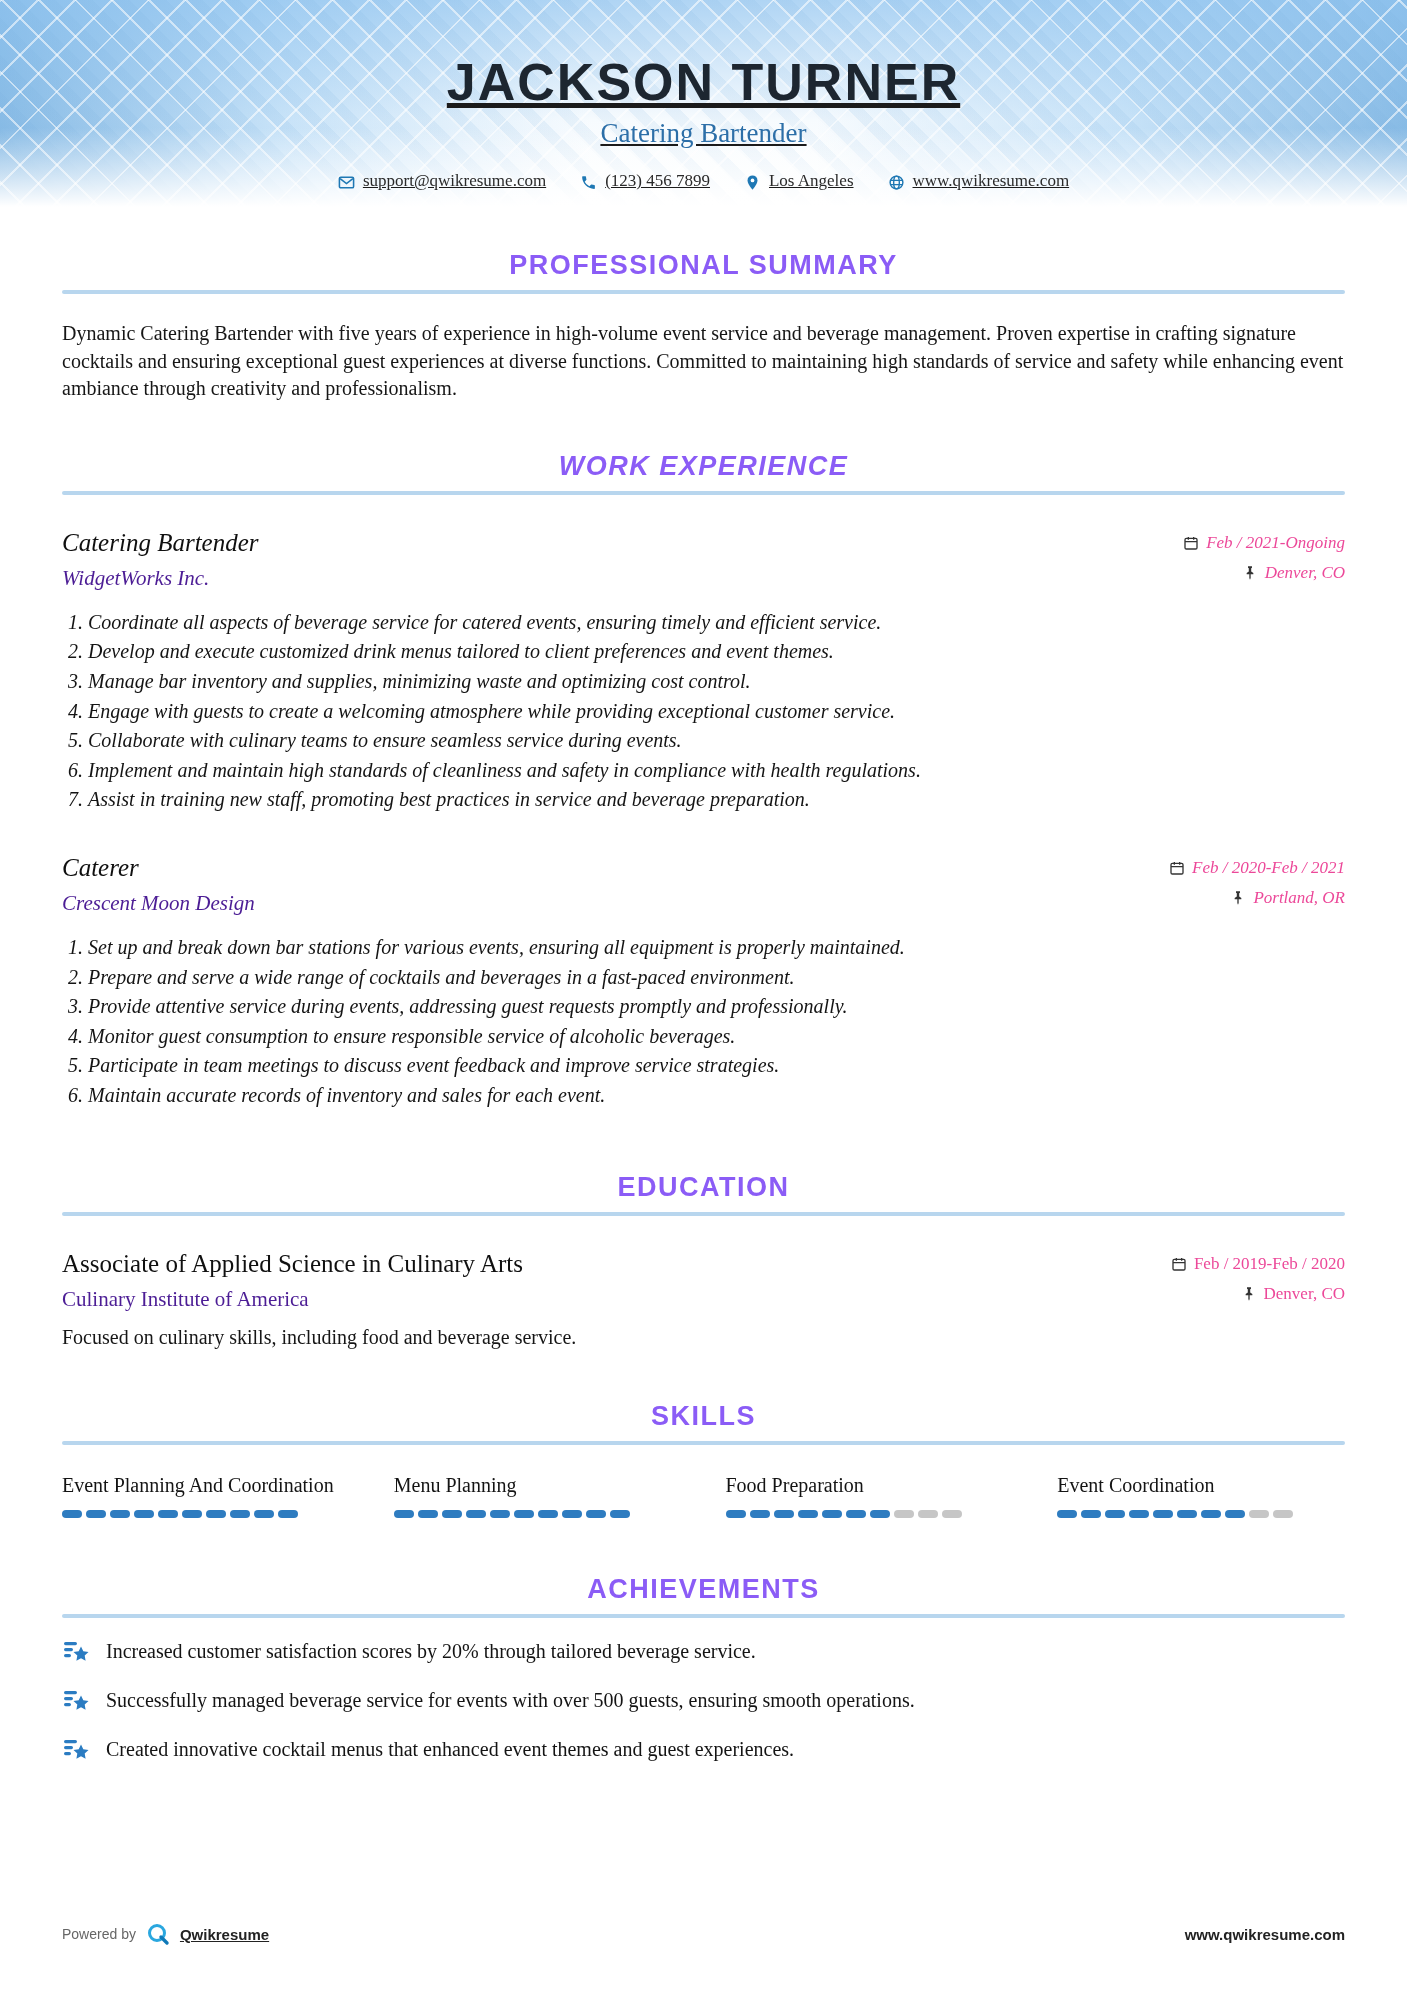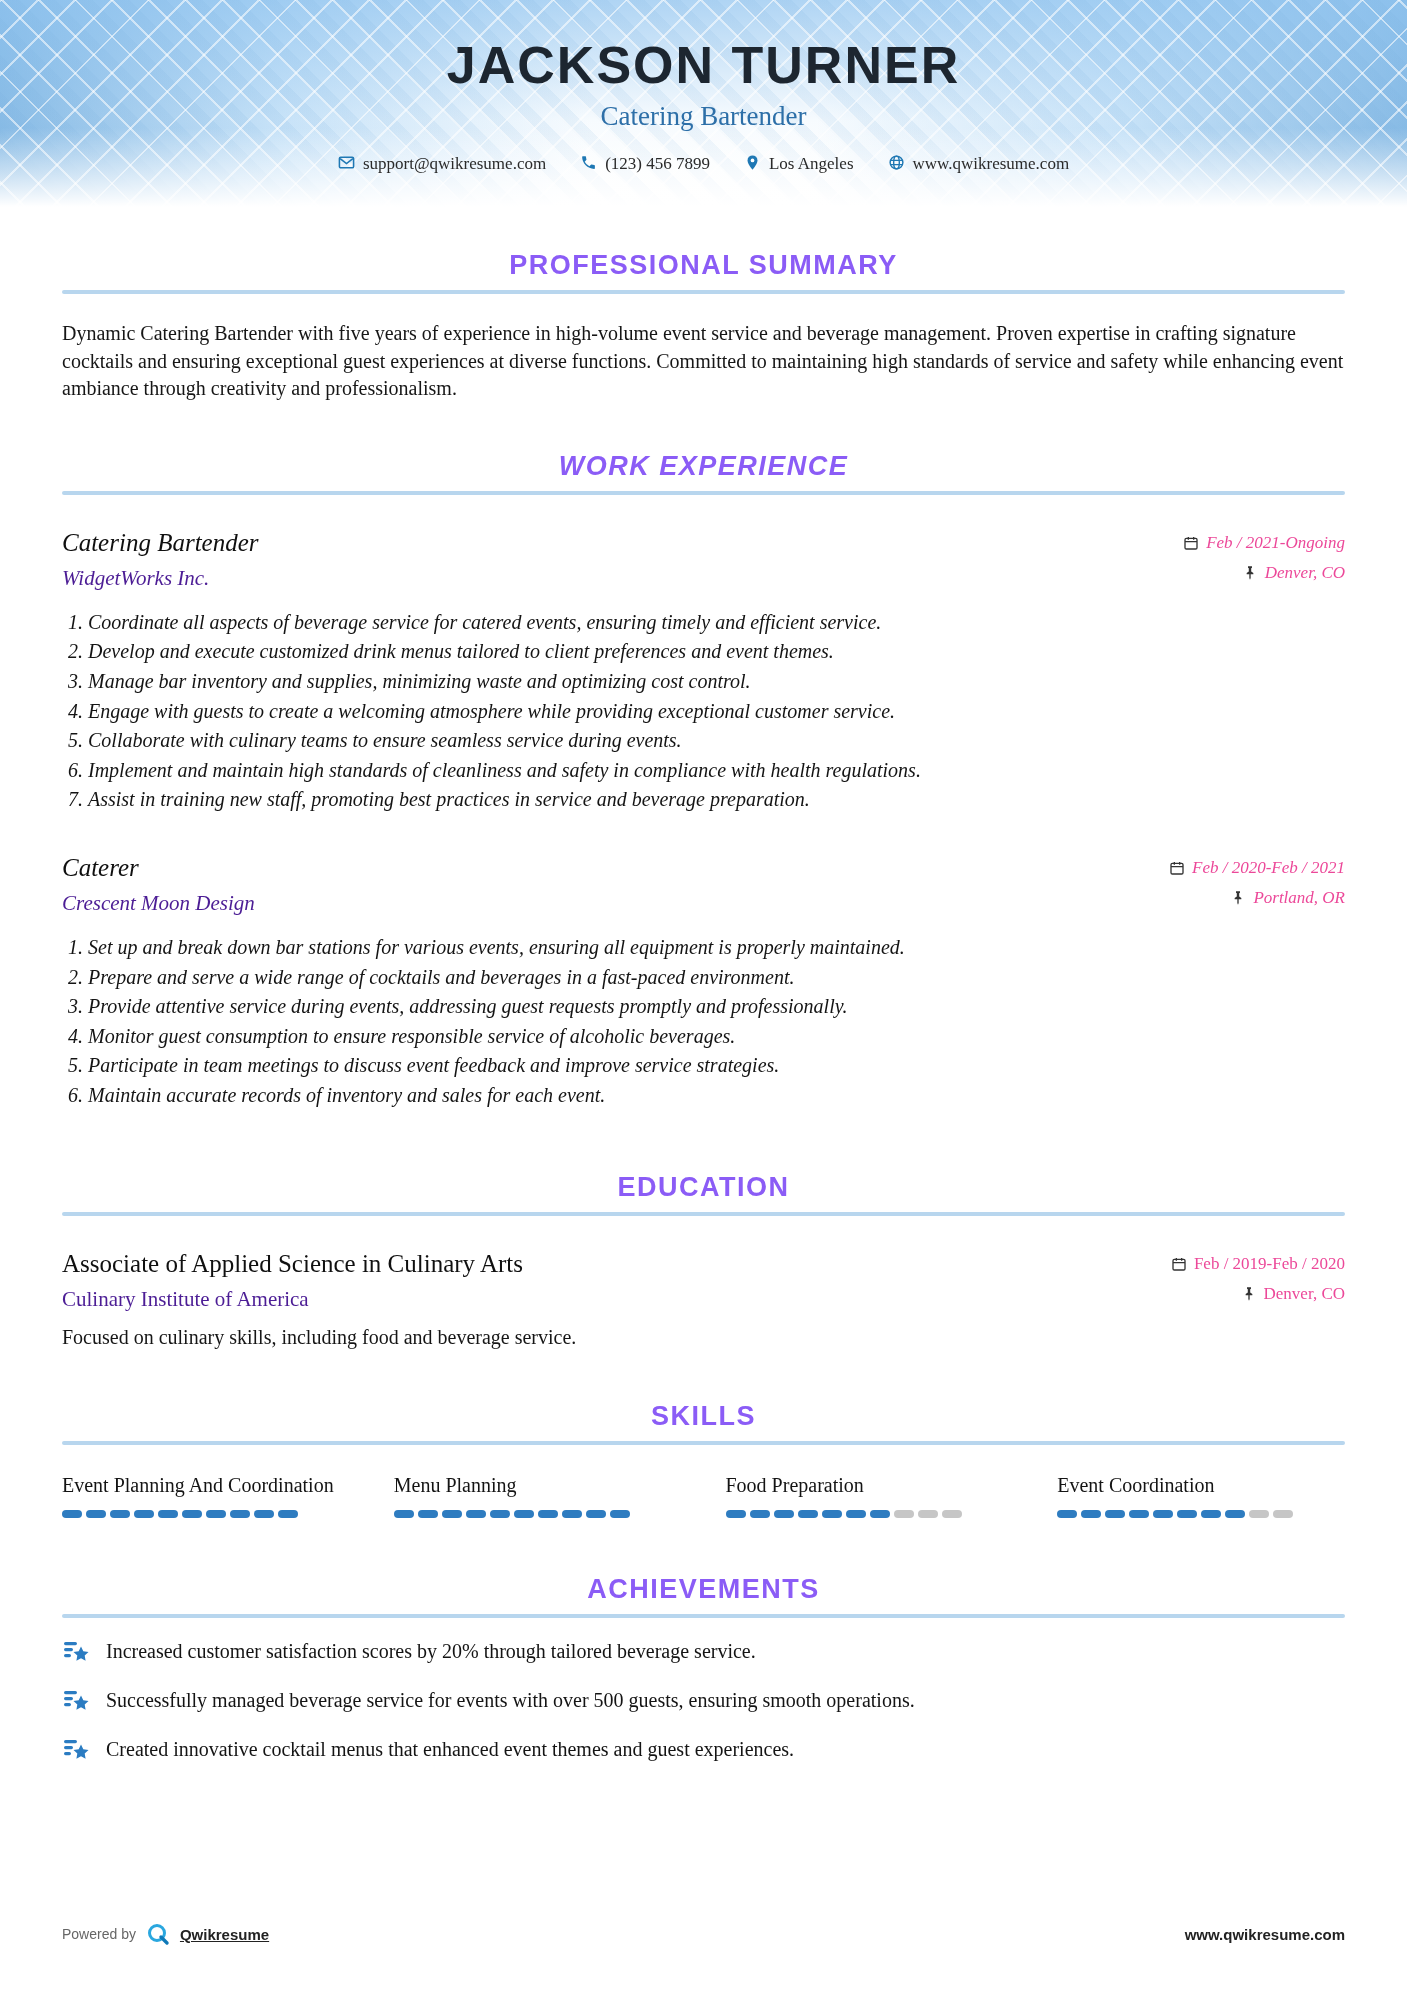--- a/index.html
+++ b/index.html
@@ -2,39 +2,40 @@
 <html><head>
 <meta charset="utf-8">
 <style>
   * { margin:0; padding:0; box-sizing:border-box; }
   html,body { background:#ffffff; }
   body { width:1407px; font-family:"Liberation Serif", serif; color:#1b1b1b; }
   .page { position:relative; width:1407px; height:1990px; background:#fff; overflow:hidden; }
 
   
   .banner {
-    height:220px; text-align:center; padding-top:35px;
+    height:220px; text-align:center; padding-top:52px;
     background:
       linear-gradient(to bottom, rgba(255,255,255,0) 58%, #ffffff 94%),
       repeating-linear-gradient(45deg, rgba(255,255,255,0.55) 0 2px, rgba(255,255,255,0) 2px 26px),
       repeating-linear-gradient(135deg, rgba(255,255,255,0.55) 0 2px, rgba(255,255,255,0) 2px 26px),
       repeating-linear-gradient(45deg, rgba(120,175,222,0.12) 0 13px, rgba(255,255,255,0) 13px 26px),
       linear-gradient(to bottom, rgba(148,198,240,0.75), rgba(216,236,251,0.2) 55%, rgba(255,255,255,0)),
       linear-gradient(to right, #74afe0 0%, #c3e0f7 20%, #ffffff 42%, #ffffff 58%, #c3e0f7 80%, #74afe0 100%);
+    text-decoration: underline;
   }
   .name {
     font-family:"Liberation Sans", sans-serif; font-weight:700;
     font-size:52px; letter-spacing:2px; color:#1d2630;
   }
   .role-title { font-size:27px; color:#2d6fa8; margin-top:6px; }
   .contact-row {
     margin-top:22px; display:flex; justify-content:center; align-items:center; gap:34px;
     font-size:17px; color:#2a2a2a;
   }
-  .contact-item { display:flex; align-items:flex-start; gap:8px; }
+  .contact-item { display:flex; align-items:flex-end; gap:8px; }
   .cicon { width:17px; height:17px; display:inline-block; flex:0 0 auto; }
 
   
   .content { padding:0 62px; }
   .sec-heading {
     font-family:"Liberation Sans", sans-serif; font-weight:700;
     font-size:27px; letter-spacing:1.5px; color:#8b5cf6; text-align:center;
   }
   .sec-rule { height:4px; background:#b8d6ee; border-radius:2px; margin-top:9px; }
   .mt-summary { margin-top:30px; }

